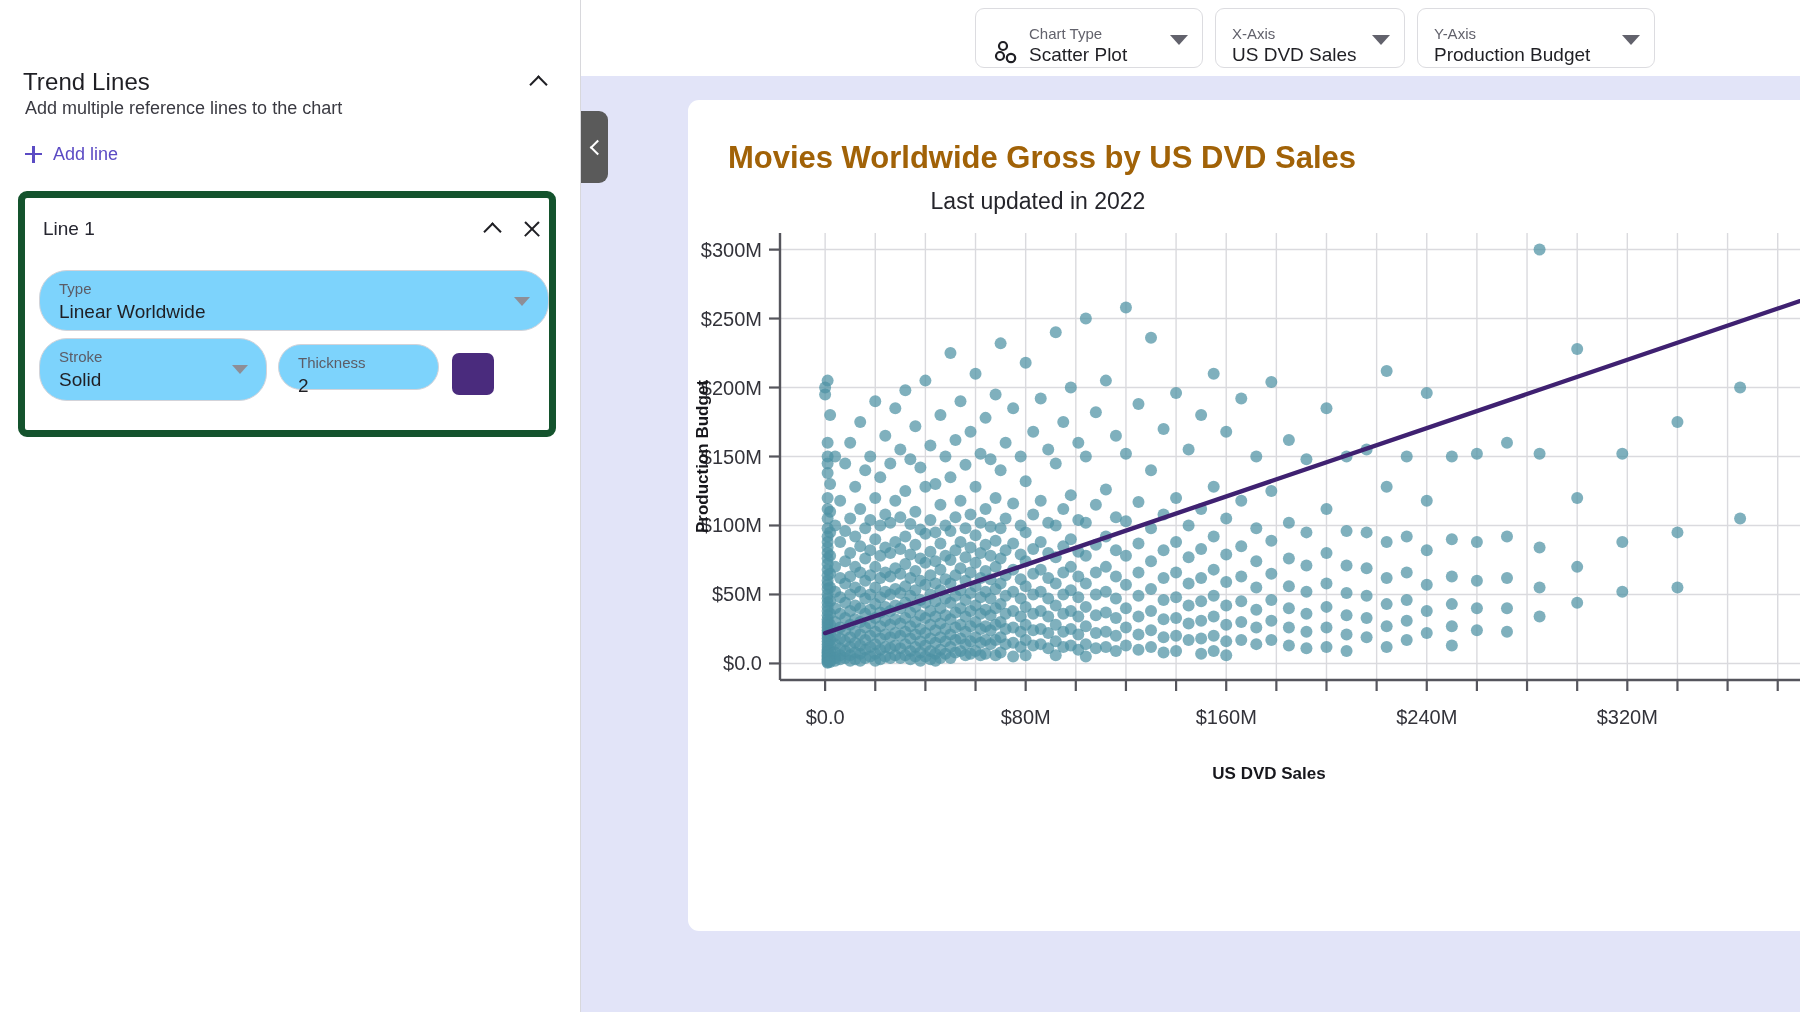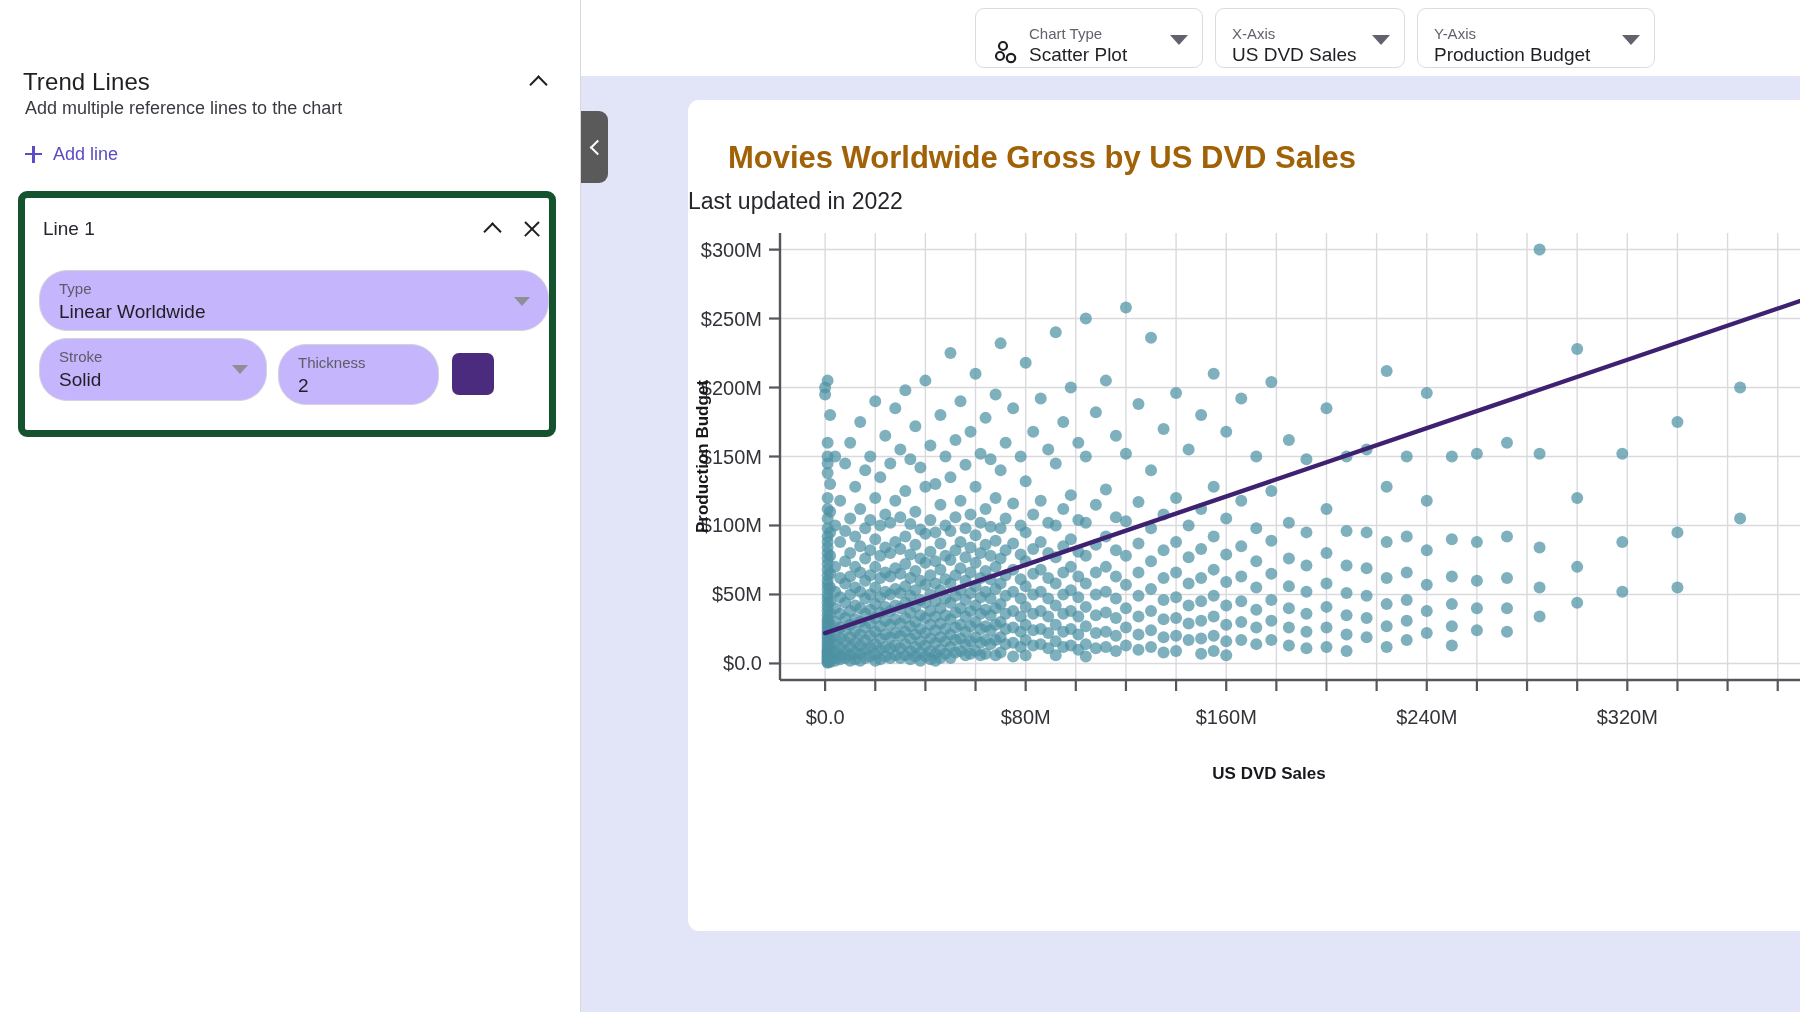--- a/index.html
+++ b/index.html
@@ -75,40 +75,40 @@
   .x-ico { position: relative; display: block; width: 20px; height: 20px; }
   .x-ico::before, .x-ico::after {
     content: ""; position: absolute; left: 0; top: 9px; width: 20px; height: 2.3px;
     background: #1f1f24;
   }
   .x-ico::before { transform: rotate(45deg); }
   .x-ico::after { transform: rotate(-45deg); }
 
   .field {
     position: absolute; border: 1px solid #d3d3d9; border-radius: 28px;
-    background: #c4b5fd;
+    background: #7dd3fc;
   }
   .field .flabel {
     position: absolute; left: 19px; top: 9px;
     font-size: 15px; color: #5c5c66;
   }
   .field .fvalue {
     position: absolute; left: 19px; top: 30px;
     font-size: 19px; color: #1f1f24;
   }
   .caret {
     position: absolute; width: 0; height: 0;
     border-left: 8px solid transparent; border-right: 8px solid transparent;
     border-top: 9px solid #8e8e96;
   }
   #field-type { left: 14px; top: 72px; width: 510px; height: 61px; }
   #field-type .caret { right: 18px; top: 26px; }
   #field-stroke { left: 14px; top: 140px; width: 228px; height: 63px; }
   #field-stroke .caret { right: 18px; top: 26px; }
-  #field-thick { left: 253px; top: 146px; width: 161px; height: 61px; }
+  #field-thick { left: 253px; top: 146px; width: 161px; height: 46px; }
   #color-swatch {
     position: absolute; left: 427px; top: 155px;
     width: 42px; height: 42px; border-radius: 7px; border: none; cursor: pointer;
   }
 
   
   #canvas-bg {
     position: absolute; left: 581px; top: 76px;
     width: 1219px; height: 936px;
     background: #e2e4f8;
@@ -161,21 +161,21 @@
     background: #ffffff; border-radius: 11px;
     overflow: hidden;
   }
   #chart-title {
     position: absolute; left: 4px; top: 40px; width: 700px;
     text-align: center;
     font-size: 31px; font-weight: bold; color: #a16207;
   }
   #chart-sub {
     position: absolute; left: 0; top: 88px; width: 700px;
-    text-align: left;
+    text-align: center;
     font-size: 23px; color: #25252b;
   }
   #plot-svg { position: absolute; left: 0; top: 0; }
   .ylab-text {
     font-size: 17px; fill: #17171c; font-weight: bold;
     font-family: "Liberation Sans", sans-serif;
   }
   .xlab-text {
     font-size: 17px; fill: #17171c; font-weight: bold;
     font-family: "Liberation Sans", sans-serif;

